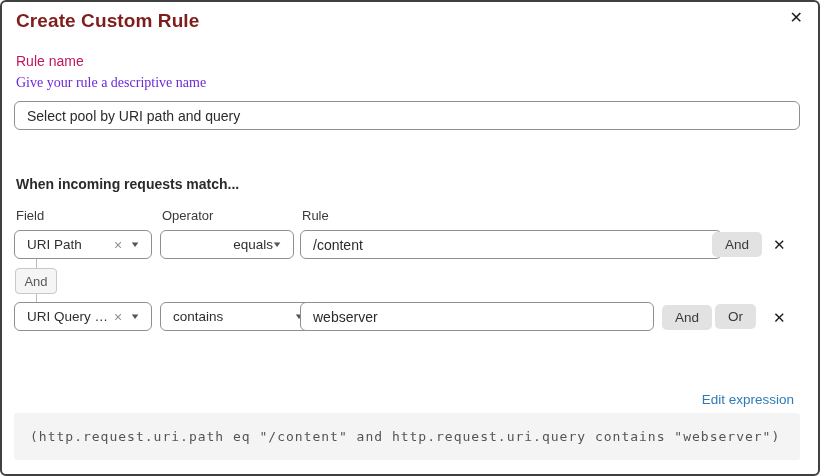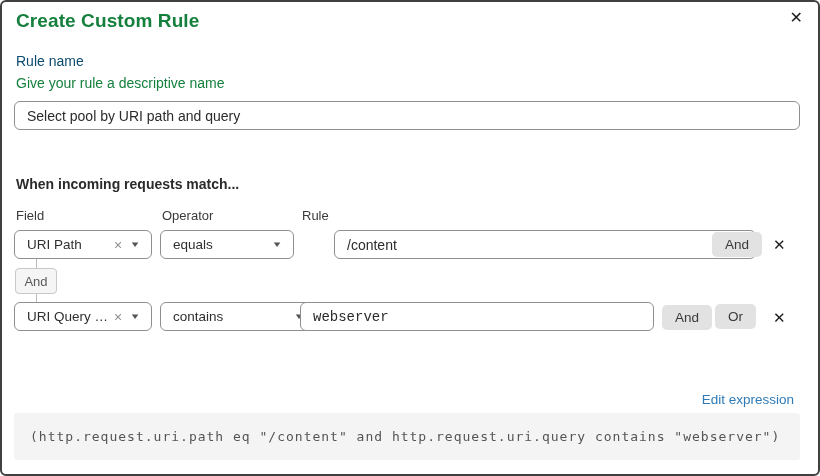--- a/index.html
+++ b/index.html
@@ -14,32 +14,32 @@
     position: absolute; left: 0; top: 0;
     width: 820px; height: 476px;
     background: #fff;
     border: 2px solid #404040;
     border-radius: 6px;
   }
   .abs { position: absolute; }
 
   .title {
     left: 14px; top: 8px;
-    font-size: 19px; font-weight: 700; color: #15803d;
+    font-size: 19px; font-weight: 700; color: #7f1d1d;
     letter-spacing: 0.1px;
   }
   .close-x {
     right: 13px; top: 6px;
     font-size: 16px; font-weight: 700; color: #1c1c1c;
     cursor: pointer; line-height: 1;
     padding: 2px;
   }
 
-  .section-label { font-size: 14px; color: #0c4a6e; }
-  .helper-text { font-size: 14px; color: #15803d; }
+  .section-label { font-size: 14px; color: #be185d; }
+  .helper-text { font-size: 14px; color: #6d28d9; font-family: Liberation Serif, serif; }
 
   .text-input {
     height: 29px;
     border: 1px solid #8f8f8f;
     border-radius: 6px;
     padding: 0 12px;
     font-family: "Liberation Sans", sans-serif;
     font-size: 14px; color: #2b2b2b;
     background: #fff;
     outline: none;
@@ -139,44 +139,44 @@
 
   <div class="abs col-label" style="left:14px;">Field</div>
   <div class="abs col-label" style="left:160px;">Operator</div>
   <div class="abs col-label" style="left:300px;">Rule</div>
 
   <div class="abs select-box" style="left:12px; top:228px; width:138px;">
     <span class="select-text">URI Path</span>
     <span class="clear-x">×</span>
     <span class="caret">▼</span>
   </div>
-  <div class="abs select-box" style="left:158px; top:228px; width:134px;">
+  <div class="abs select-box" style="left:158px; top:228px; width:134px;text-align:right;">
     <span class="select-text">equals</span>
     <span class="caret">▼</span>
   </div>
-  <input class="abs text-input" style="left: 298px; top: 228px; width: 422px; margin-left: 34px;" value="/content">
+  <input class="abs text-input" style="left: 298px; top: 228px; width: 422px;" value="/content">
   <button class="abs gray-btn" style="left:710px; top:230px;">And</button>
   <div class="abs remove-x" style="left:771px; top:235px;">✕</div>
 
   <div class="abs connector-line" style="top:257px; height:9px;"></div>
   <div class="abs and-badge">
     <span>And</span>
   </div>
   <div class="abs connector-line" style="top:292px; height:8px;"></div>
 
   <div class="abs select-box" style="left:12px; top:300px; width:138px;">
     <span class="select-text">URI Query St...</span>
     <span class="clear-x">×</span>
     <span class="caret">▼</span>
   </div>
   <div class="abs select-box" style="left:158px; top:300px; width:156px;">
     <span class="select-text">contains</span>
     <span class="caret">▼</span>
   </div>
-  <input class="abs text-input" style="left: 298px; top: 300px; width: 354px; font-family: Liberation Mono, monospace;" value="webserver">
+  <input class="abs text-input" style="left: 298px; top: 300px; width: 354px;" value="webserver">
   <button class="abs gray-btn" style="left:660px; top:303px;">And</button>
   <button class="abs gray-btn" style="left:713px; top:302px;">Or</button>
   <div class="abs remove-x" style="left:771px; top:308px;">✕</div>
 
   <div class="abs edit-link">Edit expression</div>
   <div class="abs code-block">
     <span class="code-text">(http.request.uri.path eq "/content" and http.request.uri.query contains "webserver")</span>
   </div>
 
 </div>

